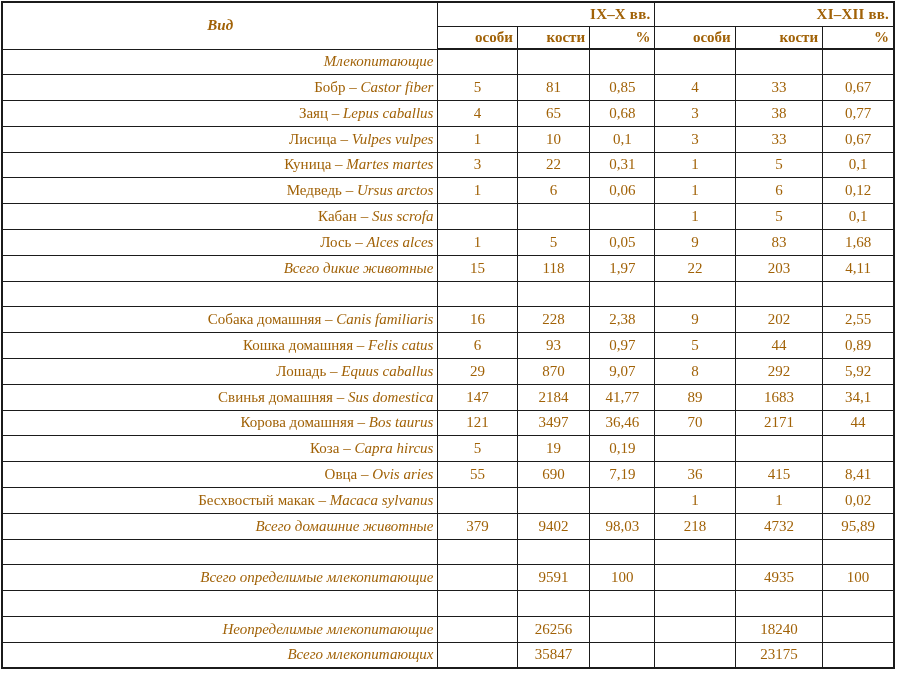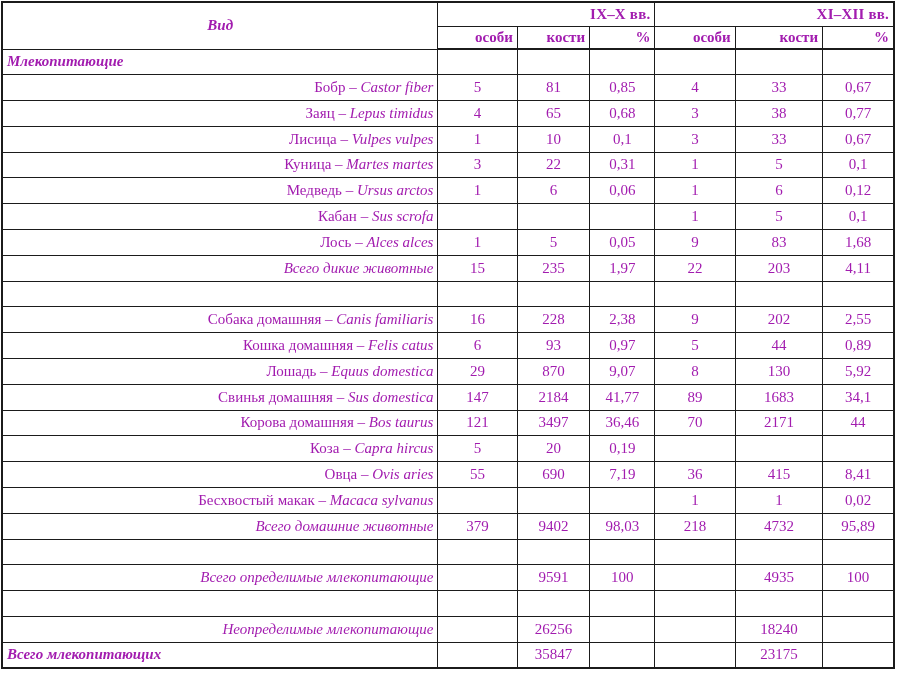--- a/index.html
+++ b/index.html
@@ -7,21 +7,21 @@
     padding: 0;
     background: #ffffff;
   }
   .page {
     position: relative;
     width: 900px;
     height: 673px;
     background: #ffffff;
     overflow: hidden;
     font-family: "Liberation Serif", "DejaVu Serif", serif;
-    color: #a21caf;
+    color: #a16207;
   }
   table.fauna {
     border-collapse: collapse;
     table-layout: fixed;
     width: 894px;
     margin: 1px 0 0 1px;
     border: 2px solid #1b1b1b;
   }
   table.fauna th, table.fauna td {
     border: 1px solid #1b1b1b;
@@ -48,22 +48,22 @@
     letter-spacing: 0.2px;
   }
   th.sub-head {
     font-weight: bold;
     text-align: right;
   }
   td.label-cell { text-align: right; padding-left: 5px; }
   td.num-cell { text-align: center; }
   tr.row-section td.label-cell,
   tr.row-grand td.label-cell {
-    text-align: left;
-    font-weight: bold;
+    text-align: right;
+    font-weight: normal;
     font-style: italic;
   }
   tr.row-total td.label-cell { font-style: italic; font-family: Liberation Serif, serif; }
   td.label-cell i { font-style: italic; }
 </style>
 </head>
 <body>
 
 <div class="page">
   <table class="fauna">
@@ -104,21 +104,21 @@
         <tr class="row-species">
           <td class="label-cell">Бобр – <i>Castor fiber</i></td>
           <td class="num-cell">5</td>
           <td class="num-cell">81</td>
           <td class="num-cell">0,85</td>
           <td class="num-cell">4</td>
           <td class="num-cell">33</td>
           <td class="num-cell">0,67</td>
         </tr>
         <tr class="row-species">
-          <td class="label-cell">Заяц – <i>Lepus timidus</i></td>
+          <td class="label-cell">Заяц – <i>Lepus caballus</i></td>
           <td class="num-cell">4</td>
           <td class="num-cell">65</td>
           <td class="num-cell">0,68</td>
           <td class="num-cell">3</td>
           <td class="num-cell">38</td>
           <td class="num-cell">0,77</td>
         </tr>
         <tr class="row-species">
           <td class="label-cell">Лисица – <i>Vulpes vulpes</i></td>
           <td class="num-cell">1</td>
@@ -160,21 +160,21 @@
           <td class="num-cell">1</td>
           <td class="num-cell">5</td>
           <td class="num-cell">0,05</td>
           <td class="num-cell">9</td>
           <td class="num-cell">83</td>
           <td class="num-cell">1,68</td>
         </tr>
         <tr class="row-total">
           <td class="label-cell">Всего дикие животные</td>
           <td class="num-cell">15</td>
-          <td class="num-cell">235</td>
+          <td class="num-cell">118</td>
           <td class="num-cell">1,97</td>
           <td class="num-cell">22</td>
           <td class="num-cell">203</td>
           <td class="num-cell">4,11</td>
         </tr>
         <tr class="row-empty">
           <td class="label-cell"></td>
           <td class="num-cell"></td>
           <td class="num-cell"></td>
           <td class="num-cell"></td>
@@ -194,26 +194,26 @@
         <tr class="row-species">
           <td class="label-cell">Кошка домашняя – <i>Felis catus</i></td>
           <td class="num-cell">6</td>
           <td class="num-cell">93</td>
           <td class="num-cell">0,97</td>
           <td class="num-cell">5</td>
           <td class="num-cell">44</td>
           <td class="num-cell">0,89</td>
         </tr>
         <tr class="row-species">
-          <td class="label-cell">Лошадь – <i>Equus domestica</i></td>
+          <td class="label-cell">Лошадь – <i>Equus caballus</i></td>
           <td class="num-cell">29</td>
           <td class="num-cell">870</td>
           <td class="num-cell">9,07</td>
           <td class="num-cell">8</td>
-          <td class="num-cell">130</td>
+          <td class="num-cell">292</td>
           <td class="num-cell">5,92</td>
         </tr>
         <tr class="row-species">
           <td class="label-cell">Свинья домашняя – <i>Sus domestica</i></td>
           <td class="num-cell">147</td>
           <td class="num-cell">2184</td>
           <td class="num-cell">41,77</td>
           <td class="num-cell">89</td>
           <td class="num-cell">1683</td>
           <td class="num-cell">34,1</td>
@@ -223,21 +223,21 @@
           <td class="num-cell">121</td>
           <td class="num-cell">3497</td>
           <td class="num-cell">36,46</td>
           <td class="num-cell">70</td>
           <td class="num-cell">2171</td>
           <td class="num-cell">44</td>
         </tr>
         <tr class="row-species">
           <td class="label-cell">Коза – <i>Capra hircus</i></td>
           <td class="num-cell">5</td>
-          <td class="num-cell">20</td>
+          <td class="num-cell">19</td>
           <td class="num-cell">0,19</td>
           <td class="num-cell"></td>
           <td class="num-cell"></td>
           <td class="num-cell"></td>
         </tr>
         <tr class="row-species">
           <td class="label-cell">Овца – <i>Ovis aries</i></td>
           <td class="num-cell">55</td>
           <td class="num-cell">690</td>
           <td class="num-cell">7,19</td>

